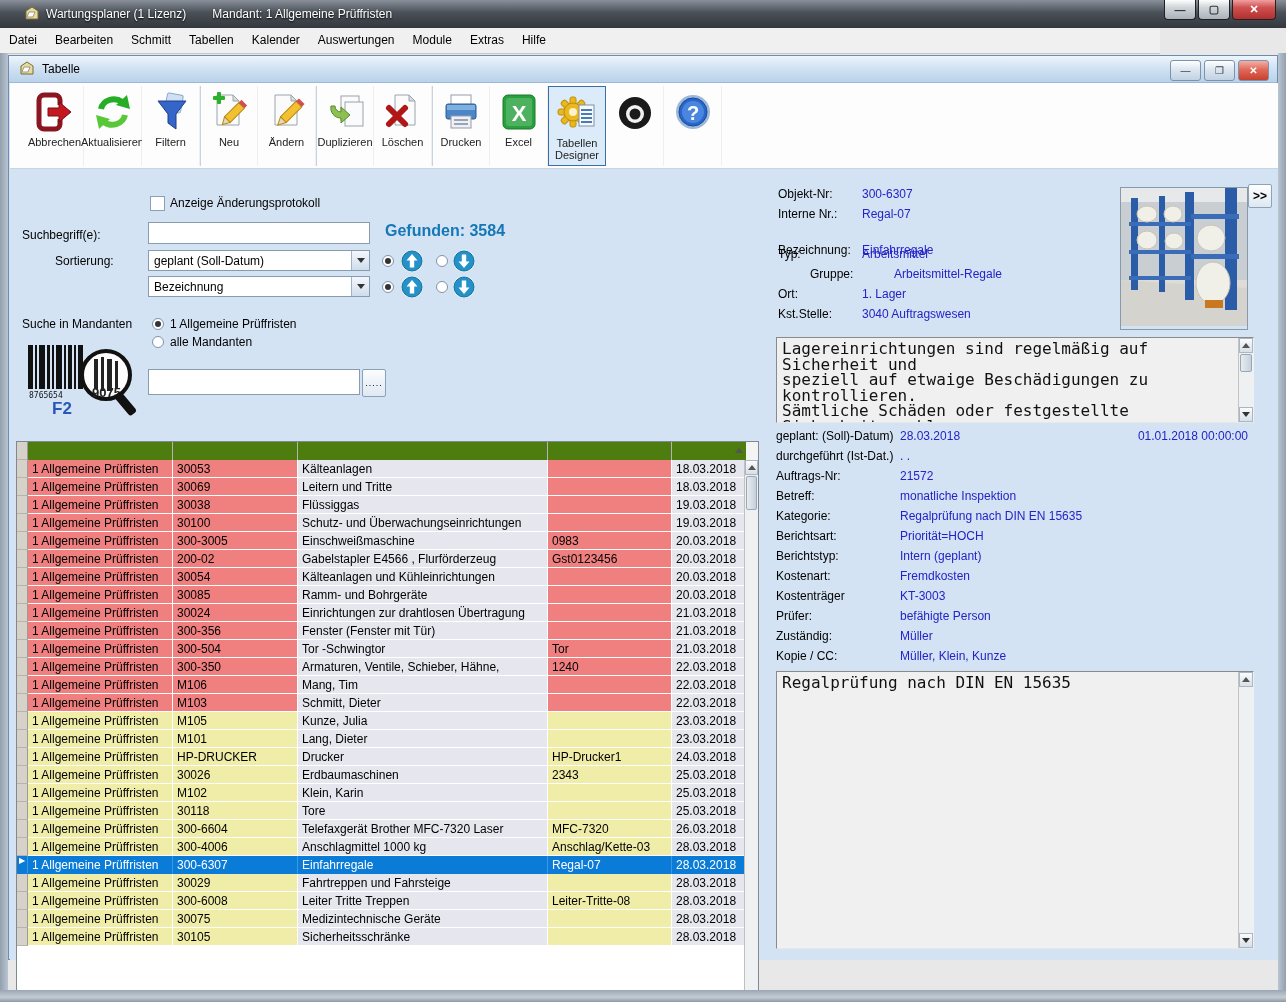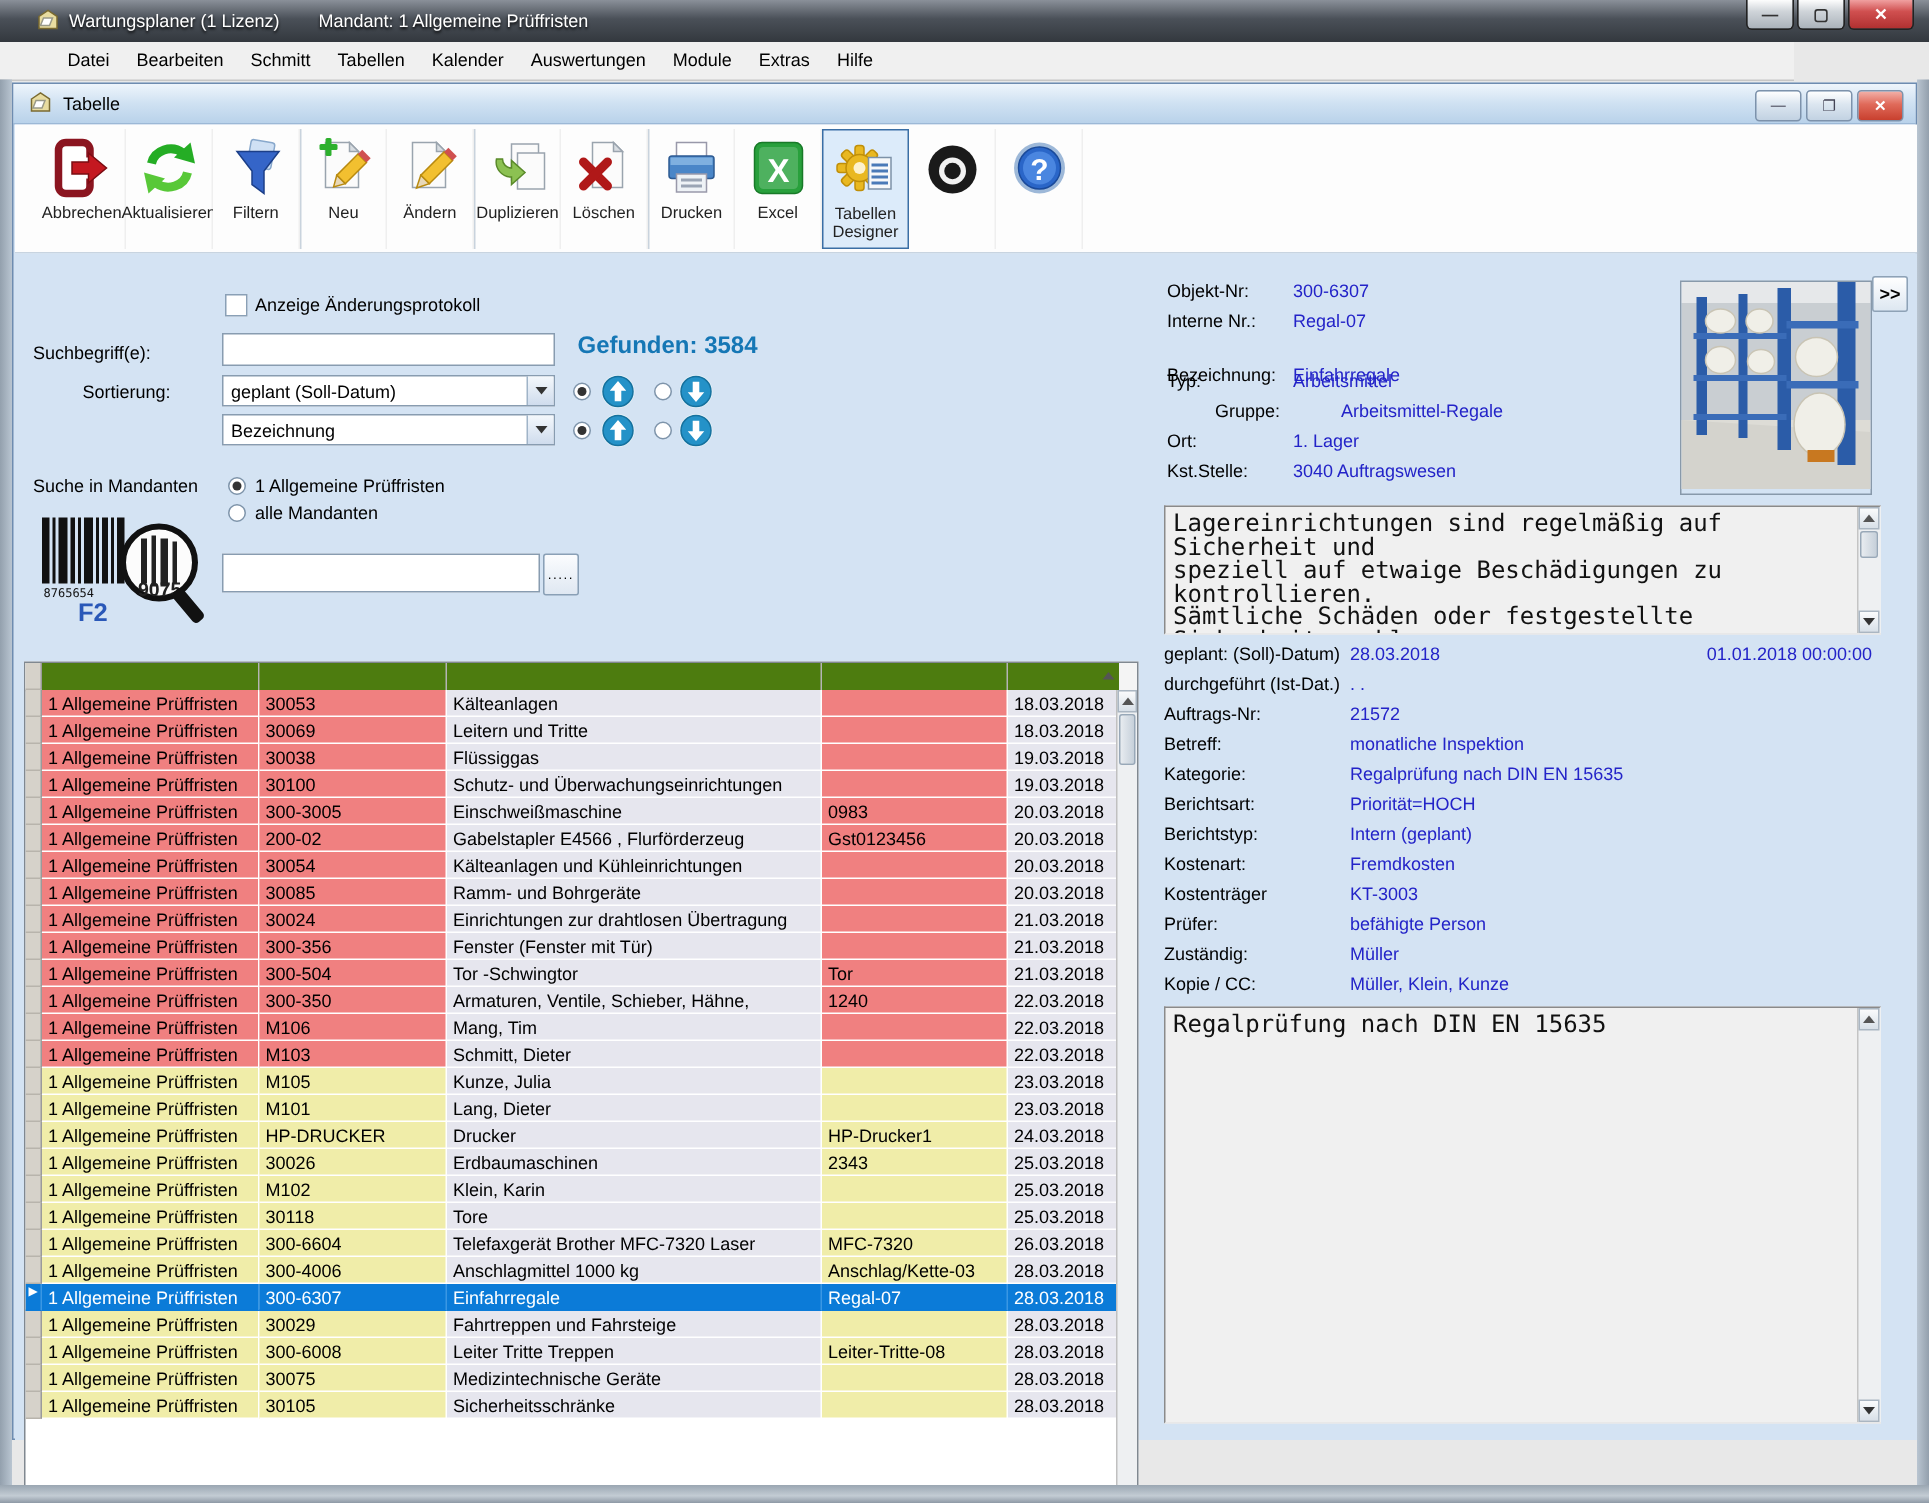--- a/index.html
+++ b/index.html
@@ -11,21 +11,21 @@
     background:linear-gradient(#8a9099,#4a5058 45%,#33383e);color:#fff;
     display:flex;align-items:center;padding-left:24px;box-sizing:border-box;}
   .titlebar .ttext{margin-left:6px;text-shadow:0 1px 2px #000;}
   .titlebar .mandant{margin-left:26px;text-shadow:0 1px 2px #000;}
   .winbtns{position:absolute;right:10px;top:0;display:flex;}
   .wbtn{width:30px;height:19px;border:1px solid #222;border-top:none;border-radius:0 0 4px 4px;
     background:linear-gradient(#fdfdfd,#cfd4d9 40%,#aab2ba);display:flex;align-items:center;justify-content:center;
     color:#333;font-weight:bold;font-size:11px;margin-left:2px;}
   .wbtn.close{background:linear-gradient(#f0a0a0,#d05050 40%,#b03030);color:#fff;width:42px;}
   .menubar{position:absolute;left:0;top:28px;width:1160px;height:25px;background:#f0f0f0;
-    border-bottom:1px solid #c6c6c6;display:flex;align-items:center;padding-left:36px;}
+    border-bottom:1px solid #c6c6c6;display:flex;align-items:center;}
   .menu-item{padding:0 9px;line-height:25px;cursor:default;}
   .frameL{position:absolute;left:0;top:53px;width:8px;height:937px;background:linear-gradient(90deg,#93a0ad,#b9c5d1);}
   .frameR{position:absolute;right:0;top:53px;width:8px;height:937px;background:linear-gradient(90deg,#b9c5d1,#93a0ad);}
   .bottomstrip{position:absolute;left:0;top:990px;width:1286px;height:12px;
     background:linear-gradient(#9aa6b2,#c3ccd4 60%,#8e99a5);}
   
   .statusbar{position:absolute;left:8px;top:962px;width:1270px;height:28px;background:#f0f0f0;
     border-top:1px solid #9fb6cd;display:flex;align-items:center;}
   .statusbar .sleft{margin-left:8px;}
   .spanel{height:18px;border:1px solid;border-color:#9a9a9a #fff #fff #9a9a9a;

